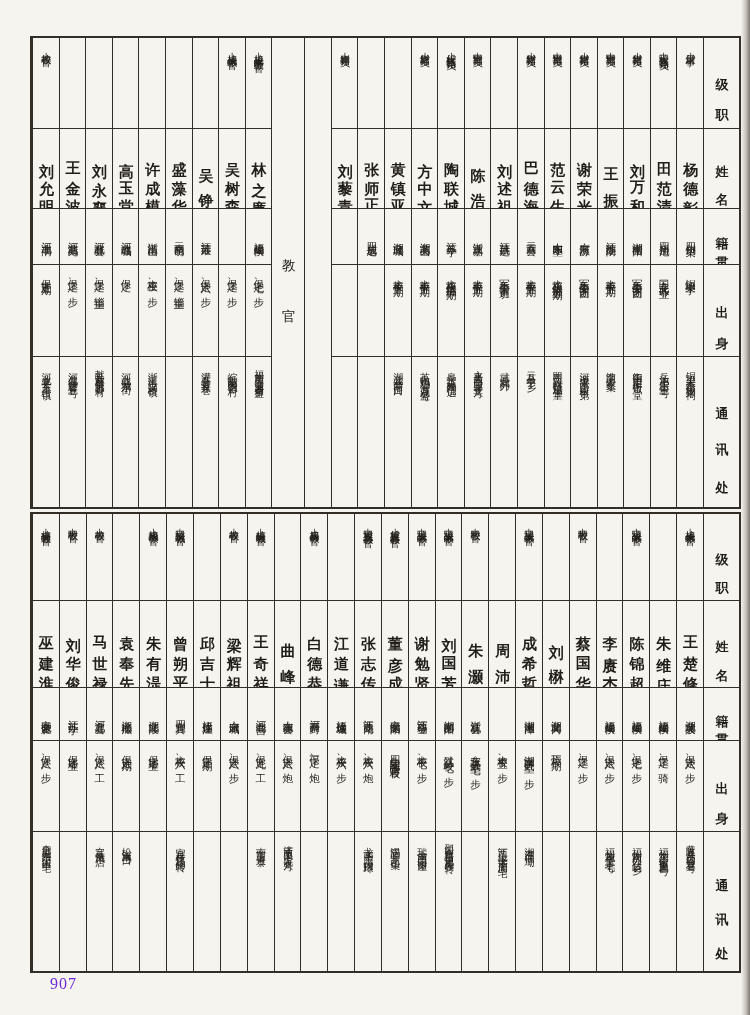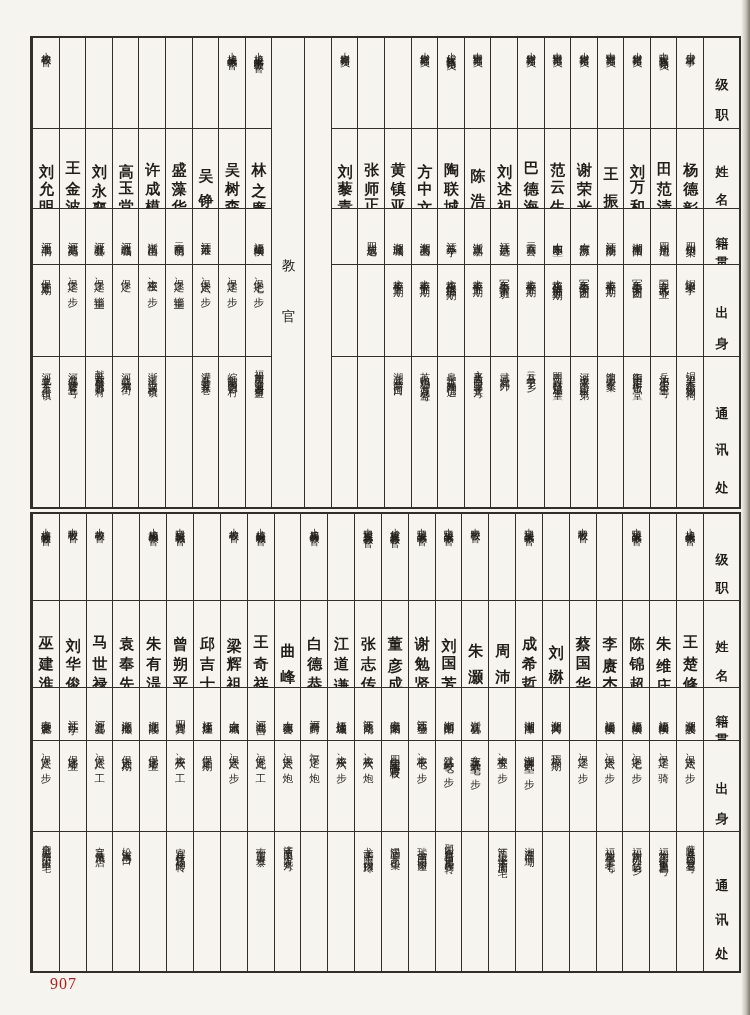--- a/index.html
+++ b/index.html
@@ -38,21 +38,21 @@
   .cell.rank{font-size:10px;letter-spacing:1.5px;padding-top:6px;line-height:1.15;}
   .cell.name{font-weight:bold;font-size:15px;justify-content:space-evenly;padding:3px 0;}
   .cell.native{font-size:10.5px;letter-spacing:1.2px;justify-content:center;padding:2px 0;}
   .cell.origin{font-size:10.5px;letter-spacing:1.8px;padding-top:6px;line-height:1.1;}
   .cell.address{font-size:10px;letter-spacing:2.5px;padding-top:7px;line-height:1.2;}
   .cell.address.small{font-size:9.5px;letter-spacing:2px;padding-top:5px;}
 
   .hcell{font-weight:bold;font-size:13px;justify-content:space-evenly;}
   .scell{font-size:13.5px;justify-content:center;gap:50px;letter-spacing:0;}
 
-  .page-number{position:absolute;left:50px;top:975px;font-size:16px;color:#b91c1c;letter-spacing:1px;}
+  .page-number{position:absolute;left:50px;top:975px;font-size:16px;color:#6d28d9;letter-spacing:1px;}
   .page-edge{position:absolute;top:0;right:0;width:9px;height:100%;
     background:linear-gradient(to right,rgba(110,102,88,0) 0%,rgba(110,102,88,.35) 55%,rgba(75,68,58,.7) 100%);}
 </style>
 </head>
 <body>
 
 <div class="page">
   <div id="top-table" class="rtable">
       <div class="col header">
         <div class="cell hcell">

